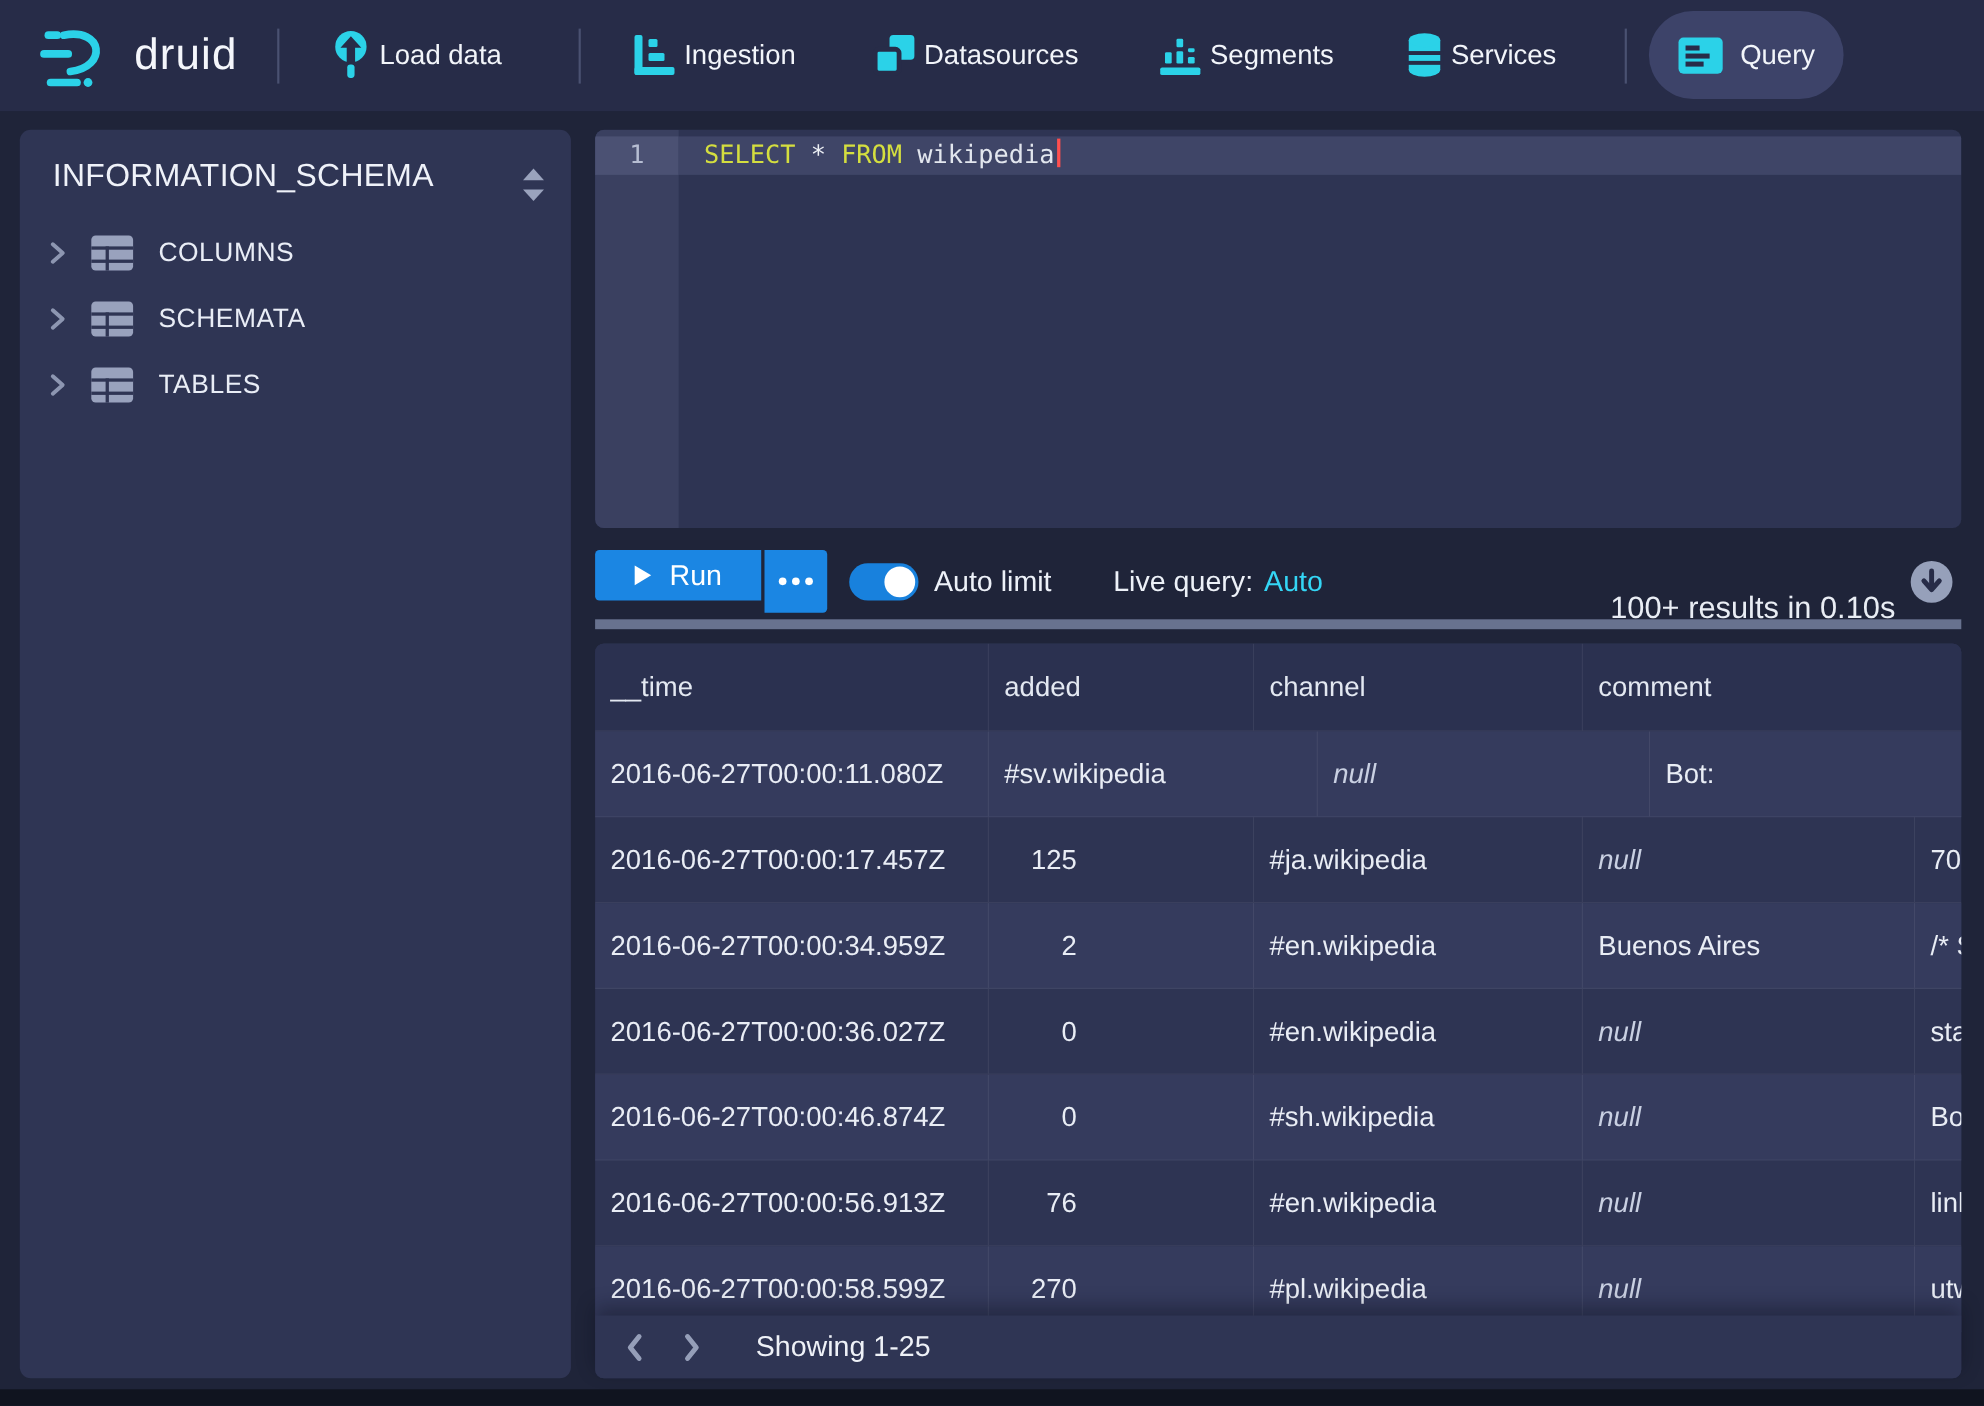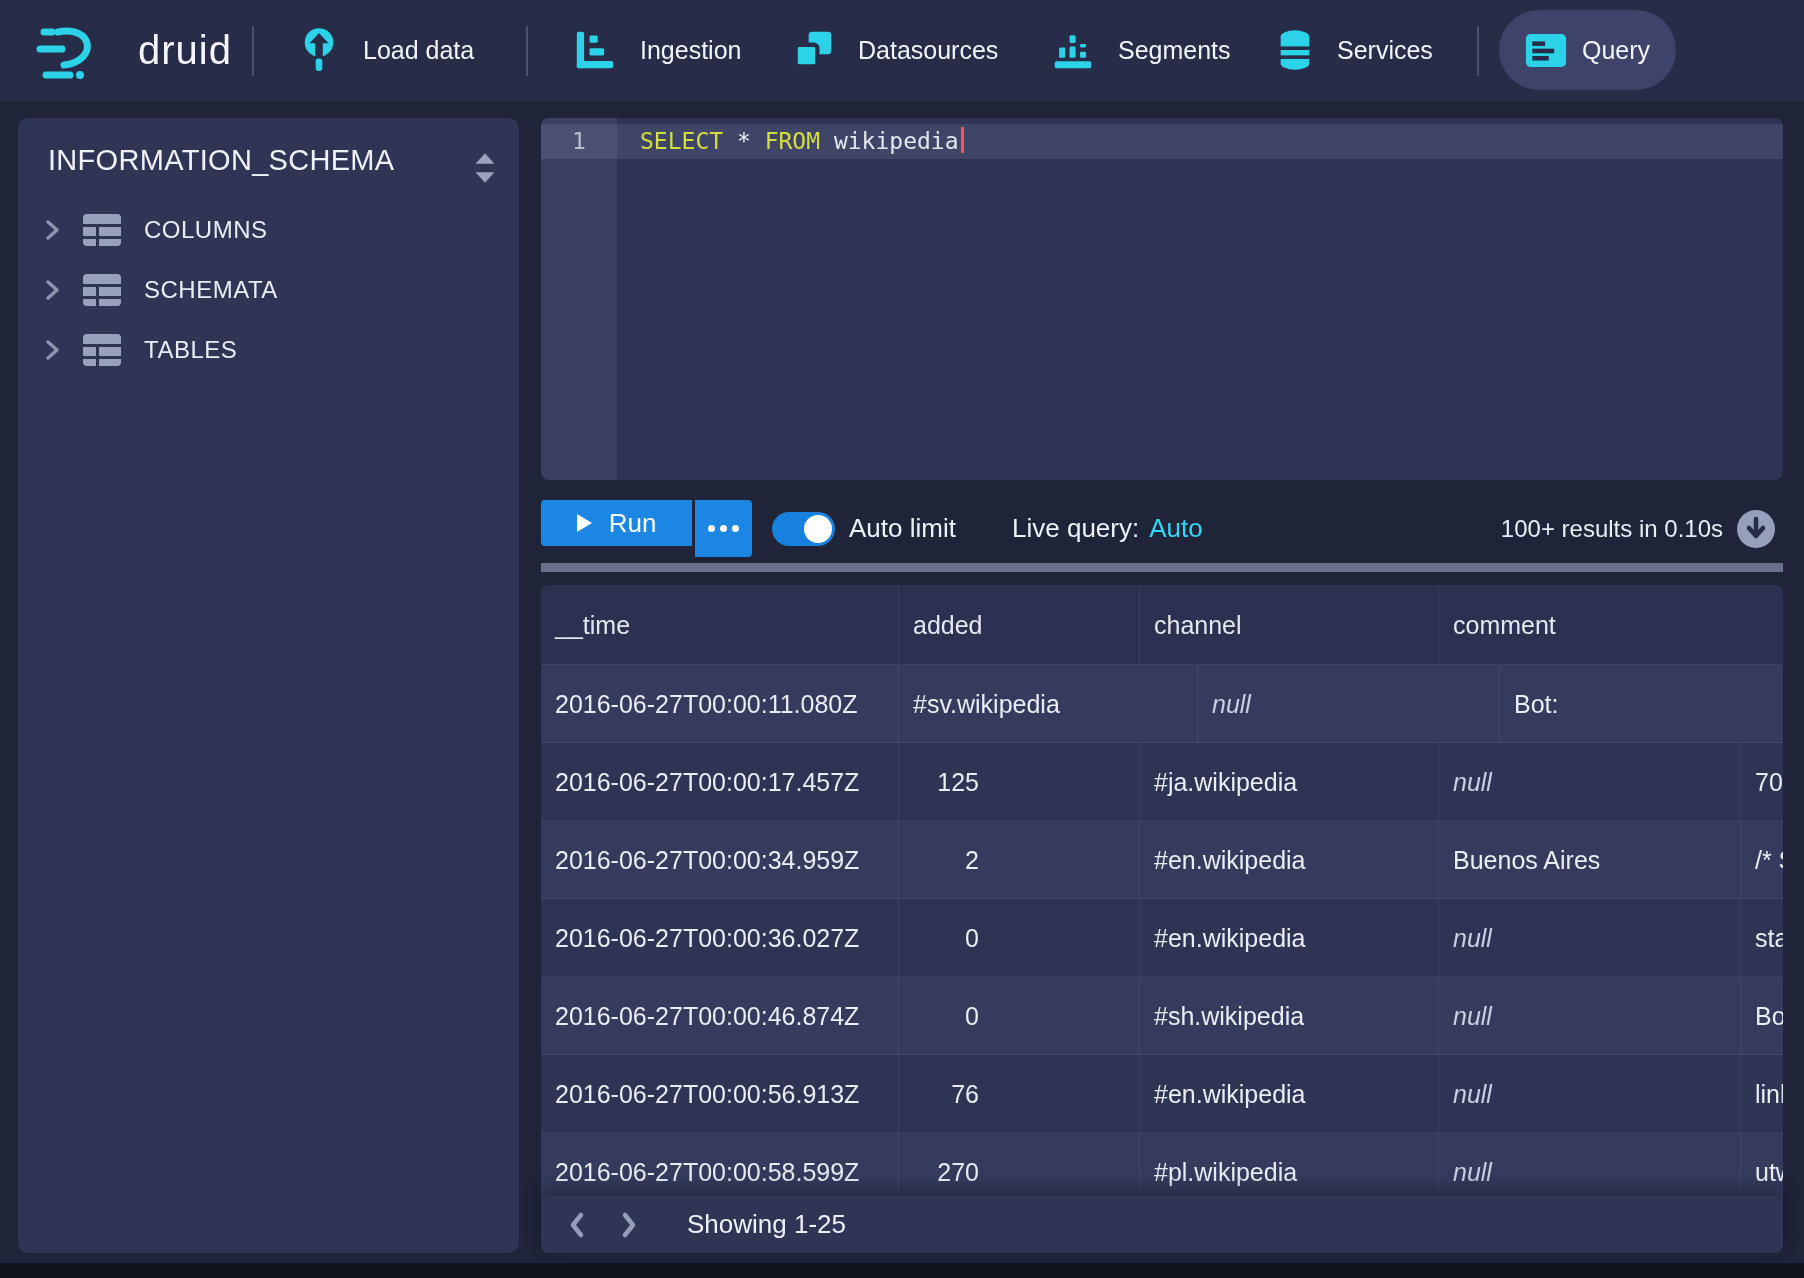--- a/index.html
+++ b/index.html
@@ -3,23 +3,23 @@
 <meta charset="utf-8">
 <style>
   * { margin:0; padding:0; box-sizing:border-box; }
   html,body { width:1804px; height:1278px; }
   body { background:#10141f; font-family:"Liberation Sans", sans-serif; overflow:hidden; }
   .app { position:relative; width:1804px; height:1278px; background:#1f2439; }
 
   
   .navbar { position:absolute; left:0; top:0; width:1804px; height:101px; background:#272c48; }
   .nav-sep { position:absolute; top:26px; width:2px; height:50px; background:#4a5171; }
-  .brand { position:absolute; left:36px; top:0; height:101px; display:flex; align-items:center; gap:26px; cursor:pointer; }
+  .brand { position:absolute; left:36px; top:0; height:101px; display:flex; align-items:center; gap:10px; cursor:pointer; }
   .brand-text { font-size:40px; color:#f4f6fb; letter-spacing:1px; }
-  .nav-item { position:absolute; top:0; height:100px; display:flex; align-items:center; gap:25px; color:#f2f5fa; font-size:25px; cursor:pointer; }
+  .nav-item { position:absolute; top:0; height:100px; display:flex; align-items:center; gap:7px; color:#f2f5fa; font-size:25px; cursor:pointer; }
   .nav-query { position:absolute; left:1499px; top:10px; width:177px; height:80px; background:#3d4369; border-radius:40px; display:flex; align-items:center; justify-content:center; gap:15px; color:#f2f5fa; font-size:25px; cursor:pointer; }
 
   
   .sidebar { position:absolute; left:18px; top:118px; width:501px; height:1135px; background:#2f3554; border-radius:10px; }
   .schema-title { position:absolute; left:30px; top:26px; font-size:29px; color:#eff2f9; letter-spacing:0.3px; }
   .sort-icon { position:absolute; right:20px; top:32px; cursor:pointer; }
   .tree-item { position:absolute; left:14px; width:473px; height:54px; display:flex; align-items:center; cursor:pointer; border-radius:6px; }
   .tree-item .chev { margin-left:12px; display:flex; }
   .tree-item .tbl-ic { margin-left:20px; display:flex; }
   .tree-item .lbl { margin-left:22px; font-size:24px; color:#e9edf6; letter-spacing:0.5px; }
@@ -37,21 +37,21 @@
   
   .run-btn { position:absolute; left:541px; top:500px; width:151px; height:46px; background:#1b86e3; border-radius:4px 0 0 4px; display:flex; align-items:center; justify-content:center; gap:17px; color:#fff; font-size:26px; cursor:pointer; }
   .play-tri { width:0; height:0; border-left:15px solid #fff; border-top:9px solid transparent; border-bottom:9px solid transparent; }
   .more-btn { position:absolute; left:695px; top:500px; width:57px; height:57px; background:#1b86e3; border-radius:0 4px 4px 0; display:flex; align-items:center; justify-content:center; gap:5px; cursor:pointer; }
   .dot { width:7px; height:7px; border-radius:50%; background:#fff; }
   .toggle { position:absolute; left:772px; top:512px; width:63px; height:34px; background:#1881dd; border-radius:17px; cursor:pointer; }
   .knob { position:absolute; right:3px; top:3px; width:28px; height:28px; background:#fff; border-radius:50%; }
   .auto-limit { position:absolute; left:849px; top:500px; height:57px; line-height:57px; font-size:26px; color:#edf1f8; }
   .live-query { position:absolute; left:1012px; top:500px; height:57px; line-height:57px; font-size:26px; color:#edf1f8; }
   .live-query .val { color:#34d6f5; margin-left:10px; }
-  .results-info { position:absolute; right:81px; top:500px; height:57px; line-height:57px; font-size:24px; color:#e9edf4; }
+  .results-info { position:absolute; right:81px; top:524px; height:57px; line-height:57px; font-size:28px; color:#e9edf4; }
   .download-btn { position:absolute; left:1736px; top:509px; width:40px; height:40px; cursor:pointer; }
   .hdivider { position:absolute; left:541px; top:563px; width:1242px; height:9px; background:#68728f; }
 
   
   .results-panel { position:absolute; left:541px; top:585px; width:1242px; height:668px; background:#2e3453; border-radius:8px; overflow:hidden; }
   .rtable { width:1560px; }
   .thead { display:flex; height:80px; background:#2b3150; border-bottom:1px solid rgba(255,255,255,0.09); }
   .tr { display:flex; height:78px; border-bottom:1px solid rgba(255,255,255,0.06); }
   .tr.odd { background:#353b5d; }
   .th, .td { flex:none; padding-left:14px; border-right:1px solid rgba(255,255,255,0.07); white-space:nowrap; overflow:hidden; cursor:pointer; }

